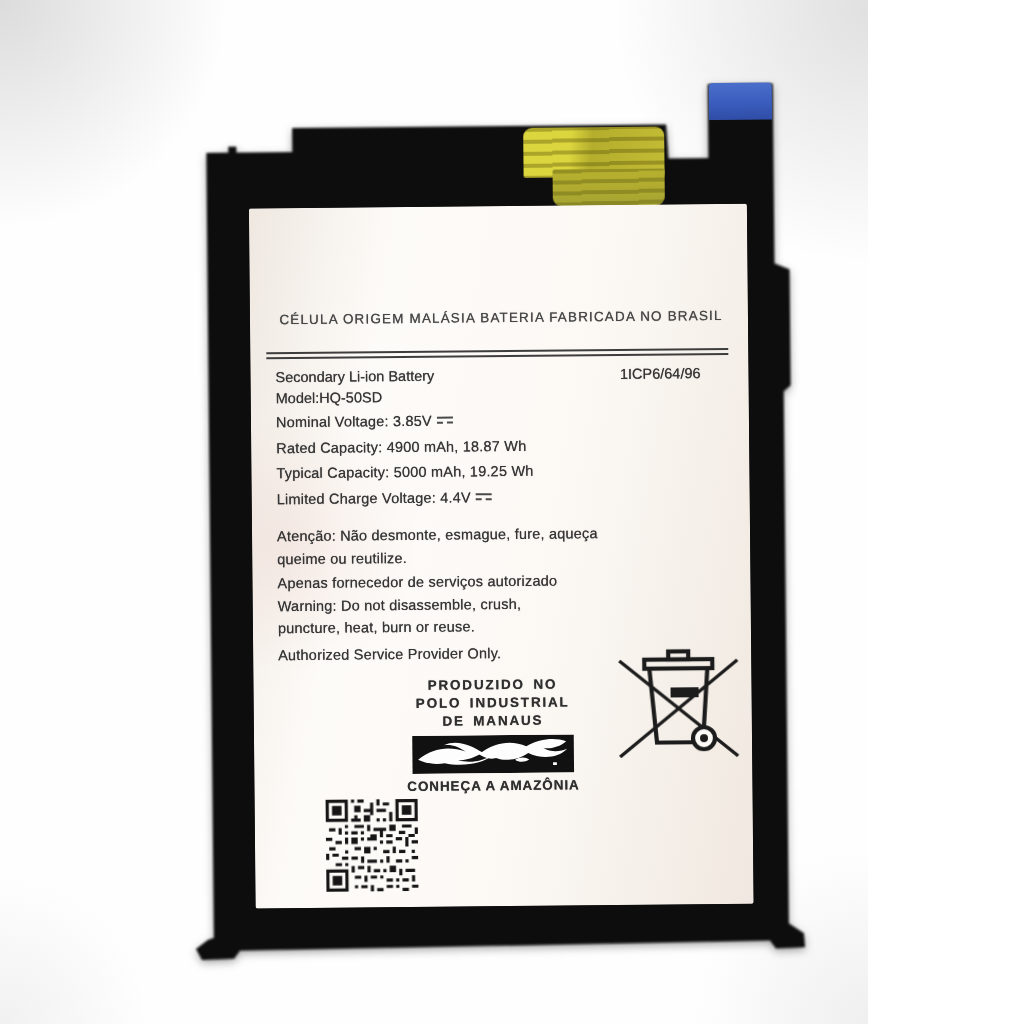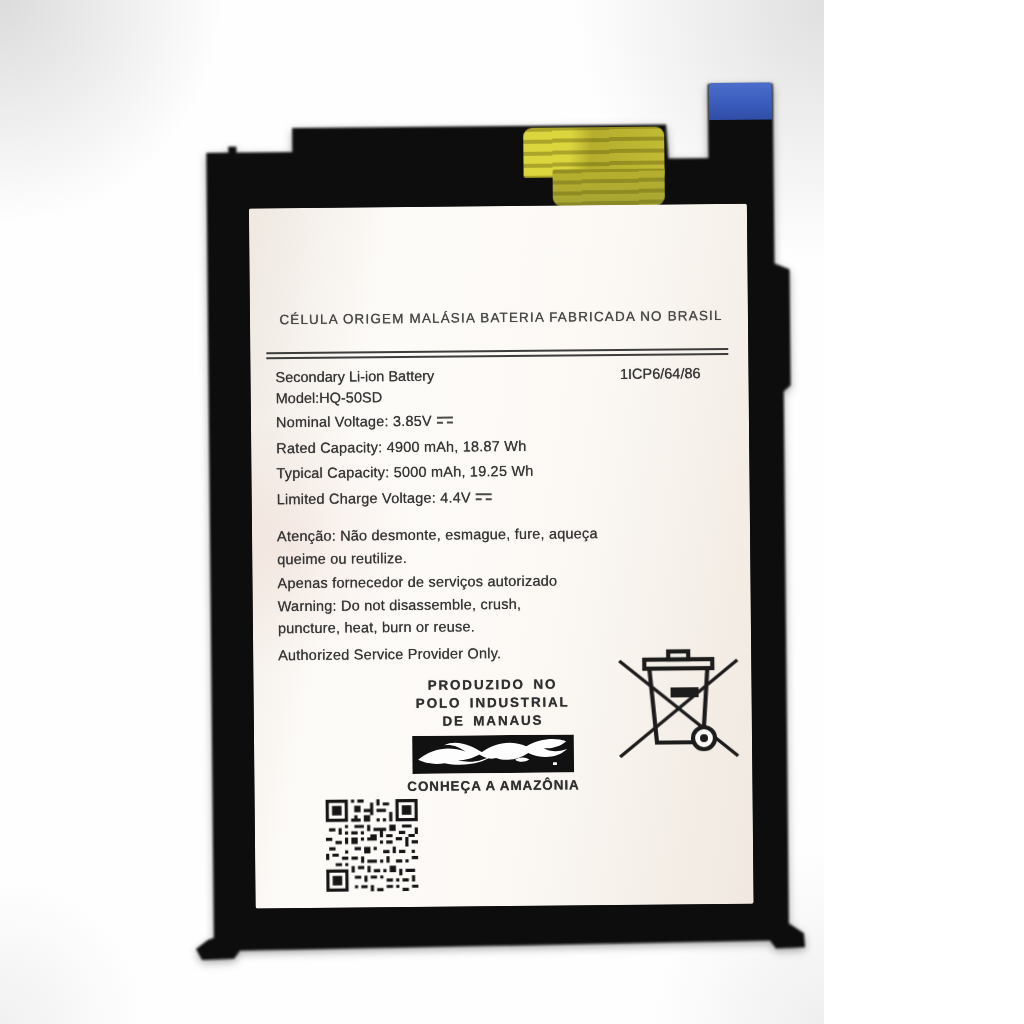--- a/index.html
+++ b/index.html
@@ -5,20 +5,21 @@
   html,body{margin:0;padding:0;background:#fff;}
   .scene{
     position:relative;width:824px;height:1024px;overflow:hidden;
     font-family:"Liberation Sans",sans-serif;
     background:
       radial-gradient(circle at 0% 0%, rgba(130,130,130,.28), rgba(130,130,130,0) 17%),
       radial-gradient(circle at 100% 1%, rgba(140,140,140,.26), rgba(140,140,140,0) 19%),
       radial-gradient(circle at 100% 100%, rgba(160,160,160,.16), rgba(160,160,160,0) 13%),
       radial-gradient(circle at 0% 100%, rgba(160,160,160,.14), rgba(160,160,160,0) 11%),
       #fefefe;
+    padding-left: 44px;
   }
   .battery{position:absolute;inset:0;transform:rotate(-0.55deg);transform-origin:512px 530px;}
   svg.silhouette{position:absolute;left:0;top:0;}
 
   
   .blue-tab{
     position:absolute;left:713px;top:85px;width:63px;height:37px;
     background:linear-gradient(180deg,#4b6ecb 0%,#3a5cbd 55%,#2f4da6 100%);
     border-radius:4px 4px 0 0;filter:blur(.7px);
   }
@@ -100,21 +101,21 @@
     <div class="tape-flap"></div>
 
     <div class="label">
 
       <div class="lbl-header">CÉLULA ORIGEM MALÁSIA BATERIA FABRICADA NO BRASIL</div>
 
       <div class="rule"></div>
 
       <div class="type-row">
         <span>Secondary Li-ion Battery</span>
-        <span>1ICP6/64/86</span>
+        <span>1ICP6/64/96</span>
       </div>
 
       <div class="model-line">Model:HQ-50SD</div>
 
       <div class="specs">
         <div class="spec"><span>Nominal Voltage: 3.85V</span><span class="dc"></span></div>
         <div class="spec">Rated Capacity: 4900 mAh, 18.87 Wh</div>
         <div class="spec">Typical Capacity: 5000 mAh, 19.25 Wh</div>
         <div class="spec"><span>Limited Charge Voltage: 4.4V</span><span class="dc"></span></div>
       </div>

